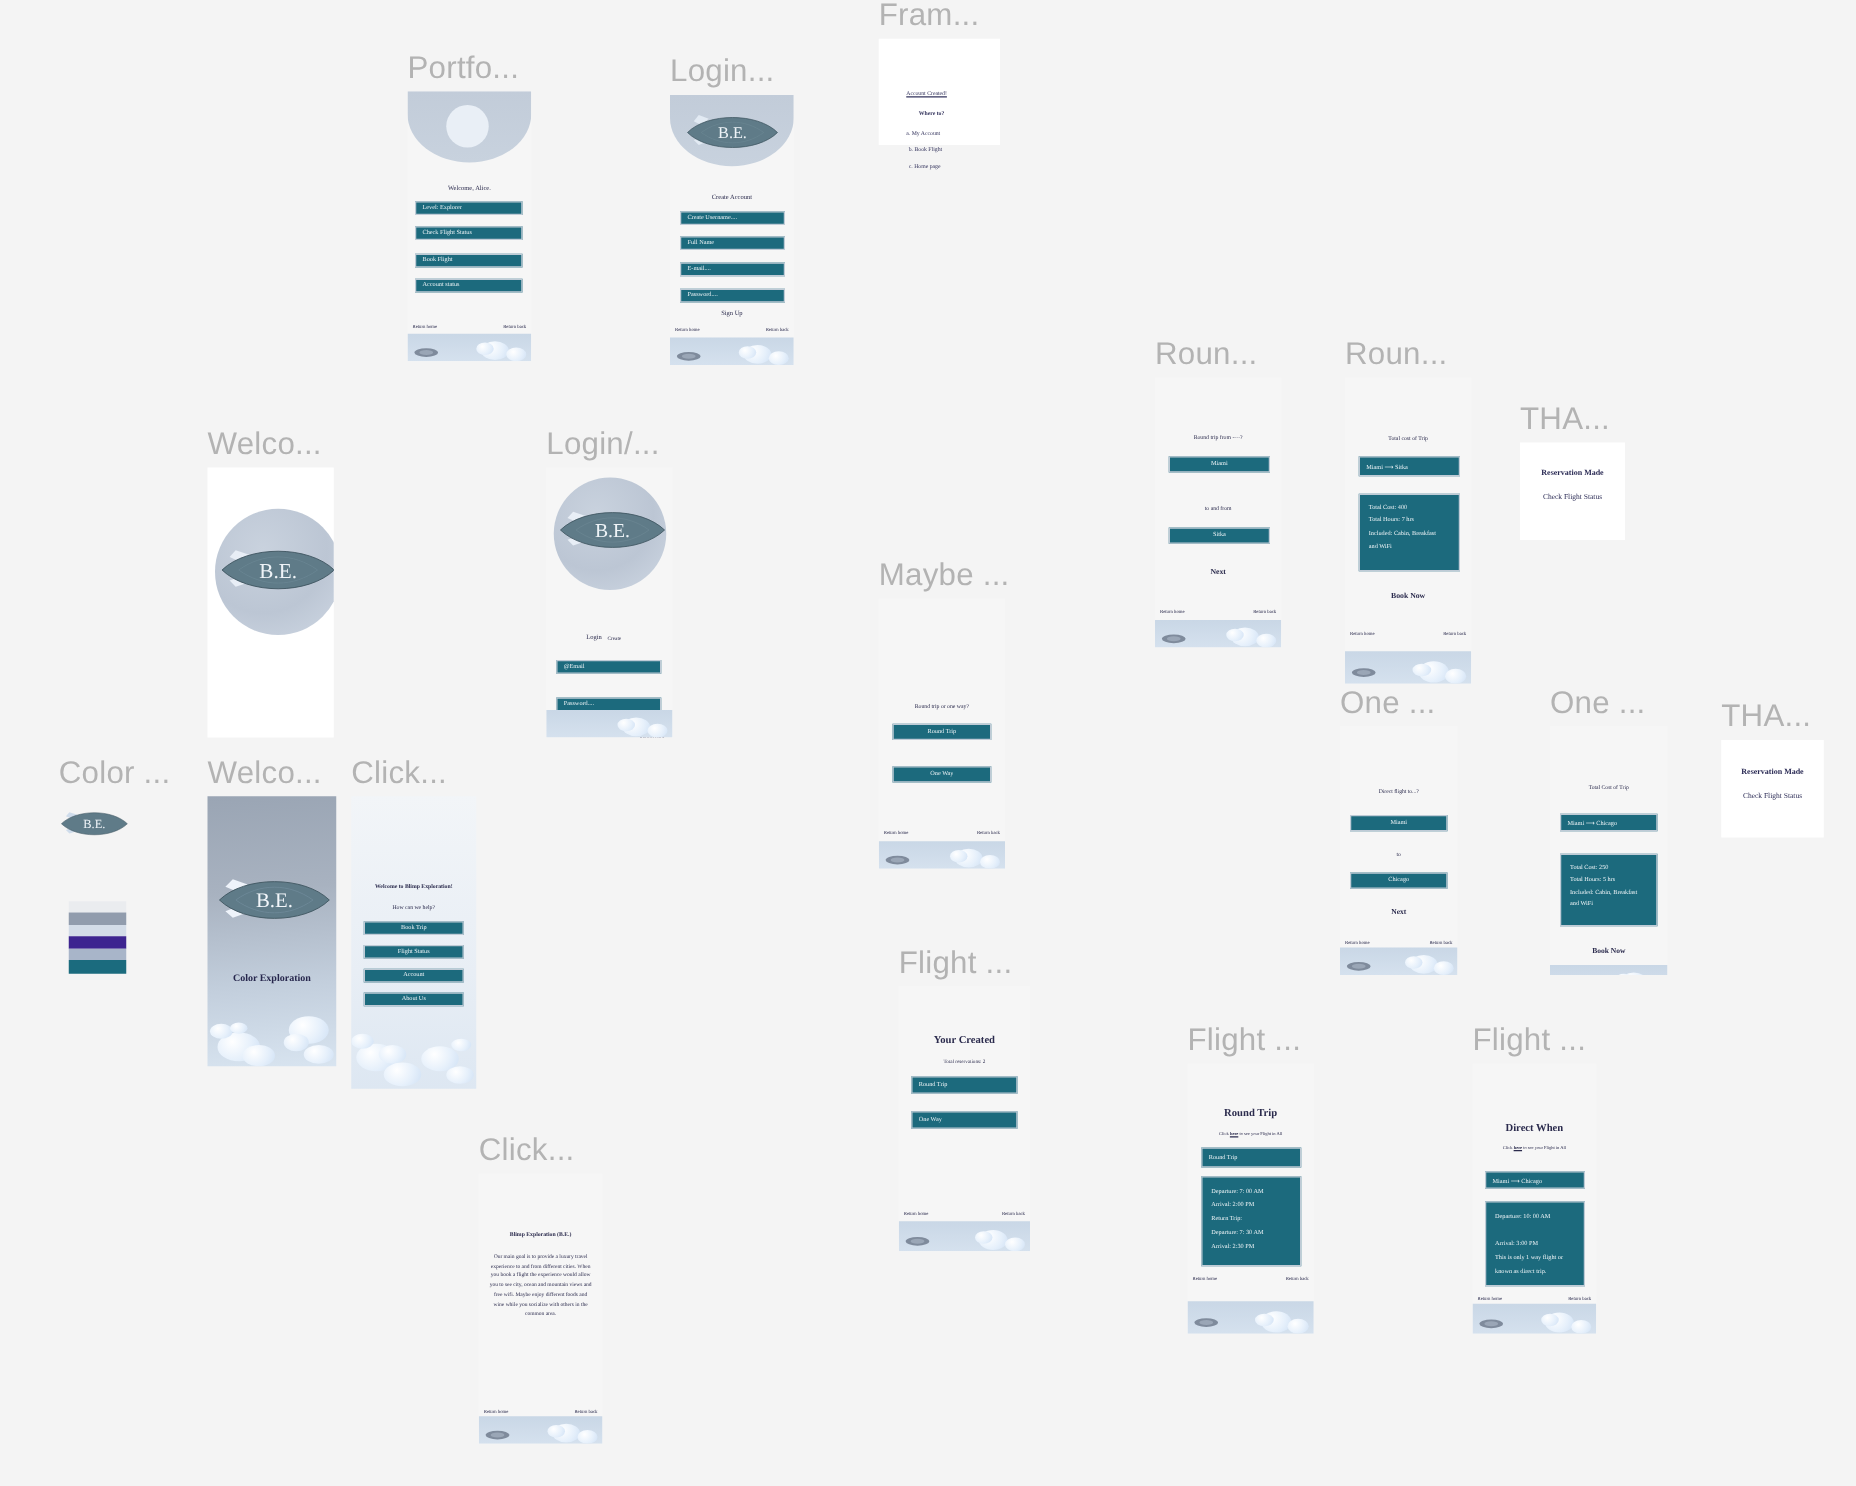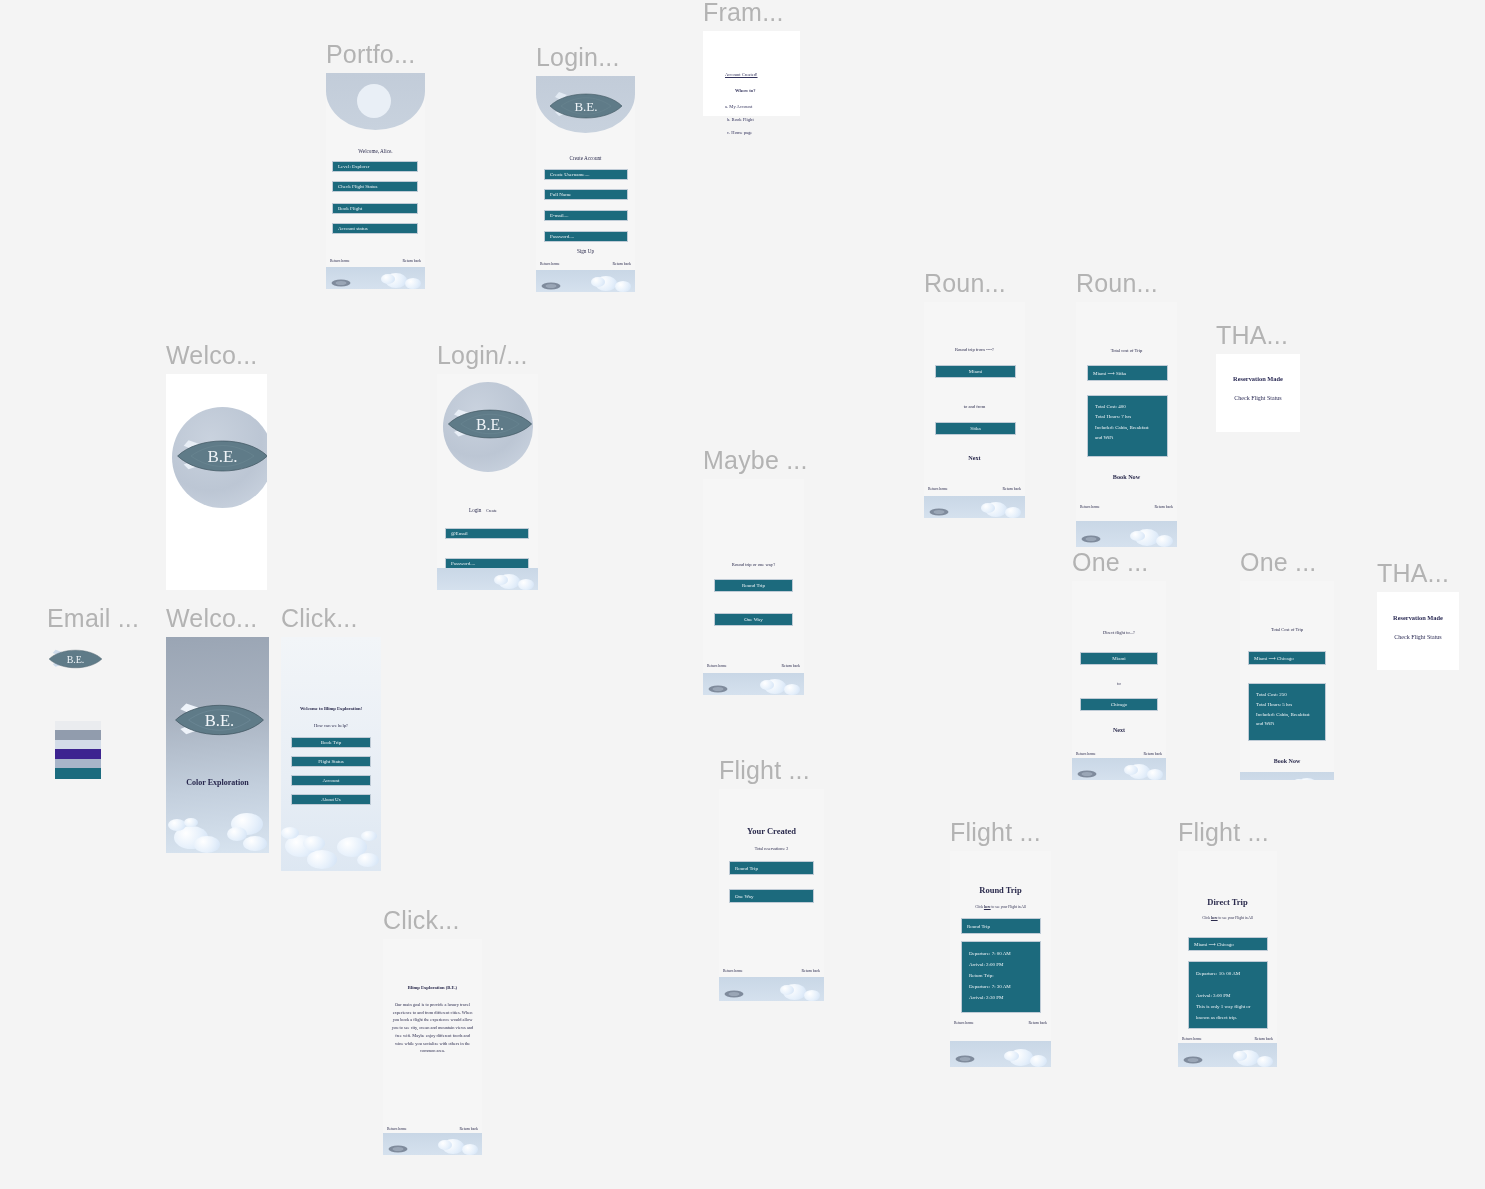--- a/index.html
+++ b/index.html
@@ -252,21 +252,21 @@
       <div class="cap" style="right:6px; top:213px; font-size:4.2px;">Return back</div>
       <div class="cloudbar" style="height:22px;">
         <div class="cloud" style="right:18px; bottom:1px; width:22px; height:15px;"></div>
         <div class="cloud" style="right:4px; bottom:0px; width:16px; height:11px;"></div>
         <div class="cloud" style="right:30px; bottom:5px; width:14px; height:10px;"></div>
       </div>
     </div>
   </div>
 
   <div class="frame" style="left:47px; top:606px;">
-    <div class="frame-title">Email ...</div>
+    <div class="frame-title">Color ...</div>
     <div style="position:relative; width:80px; height:140px;">
       <div class="blimp" style="left:0px; top:8px; width:57px; height:28px;">
         <svg viewBox="0 0 160 76">
           <polygon points="24,12 42,18 30,27 16,21" fill="#cfdceb"></polygon>
           <polygon points="24,60 42,54 32,46 16,52" fill="#cfdceb"></polygon>
           <path d="M6 38 C40 5 120 5 154 38 C120 71 40 71 6 38 Z" fill="#5f7b88" stroke="#3f5560" stroke-width="1.2"></path>
           <text x="80" y="48" text-anchor="middle" font-family="Liberation Serif, serif" font-size="28" fill="#eef3f7">B.E.</text>
         </svg>
       </div>
       <div class="swatches" style="left:8px; top:84px; width:46px;">
@@ -551,21 +551,21 @@
         <div class="cloud" style="right:18px; bottom:1px; width:24px; height:17px;"></div>
         <div class="cloud" style="right:4px; bottom:0px; width:17px; height:12px;"></div>
         <div class="cloud" style="right:32px; bottom:6px; width:15px; height:10px;"></div>
       </div>
     </div>
   </div>
 
   <div class="frame" style="left:1178px; top:820px;">
     <div class="frame-title">Flight ...</div>
     <div class="screen offwhite" style="width:99px; height:216px;">
-      <div class="cap center" style="top:45px; font-size:8.5px; font-weight:bold;">Direct Trip</div>
+      <div class="cap center" style="top:45px; font-size:8.5px; font-weight:bold;">Direct When</div>
       <div class="cap center" style="top:65px; font-size:3.6px;">
         <span>Click</span>
         <span class="bold" style="text-decoration:underline;">here</span>
         <span>to see your Flight in All</span>
       </div>
       <div class="btn left" style="left:10px; top:86px; width:80px; height:14px;">Miami ⟶ Chicago</div>
       <div class="infobox" style="left:10px; top:110px; width:80px; height:68px; line-height:2.2;">
         <div>Departure: 10: 00 AM</div>
         <div>&nbsp;</div>
         <div>Arrival: 3:00 PM</div>

